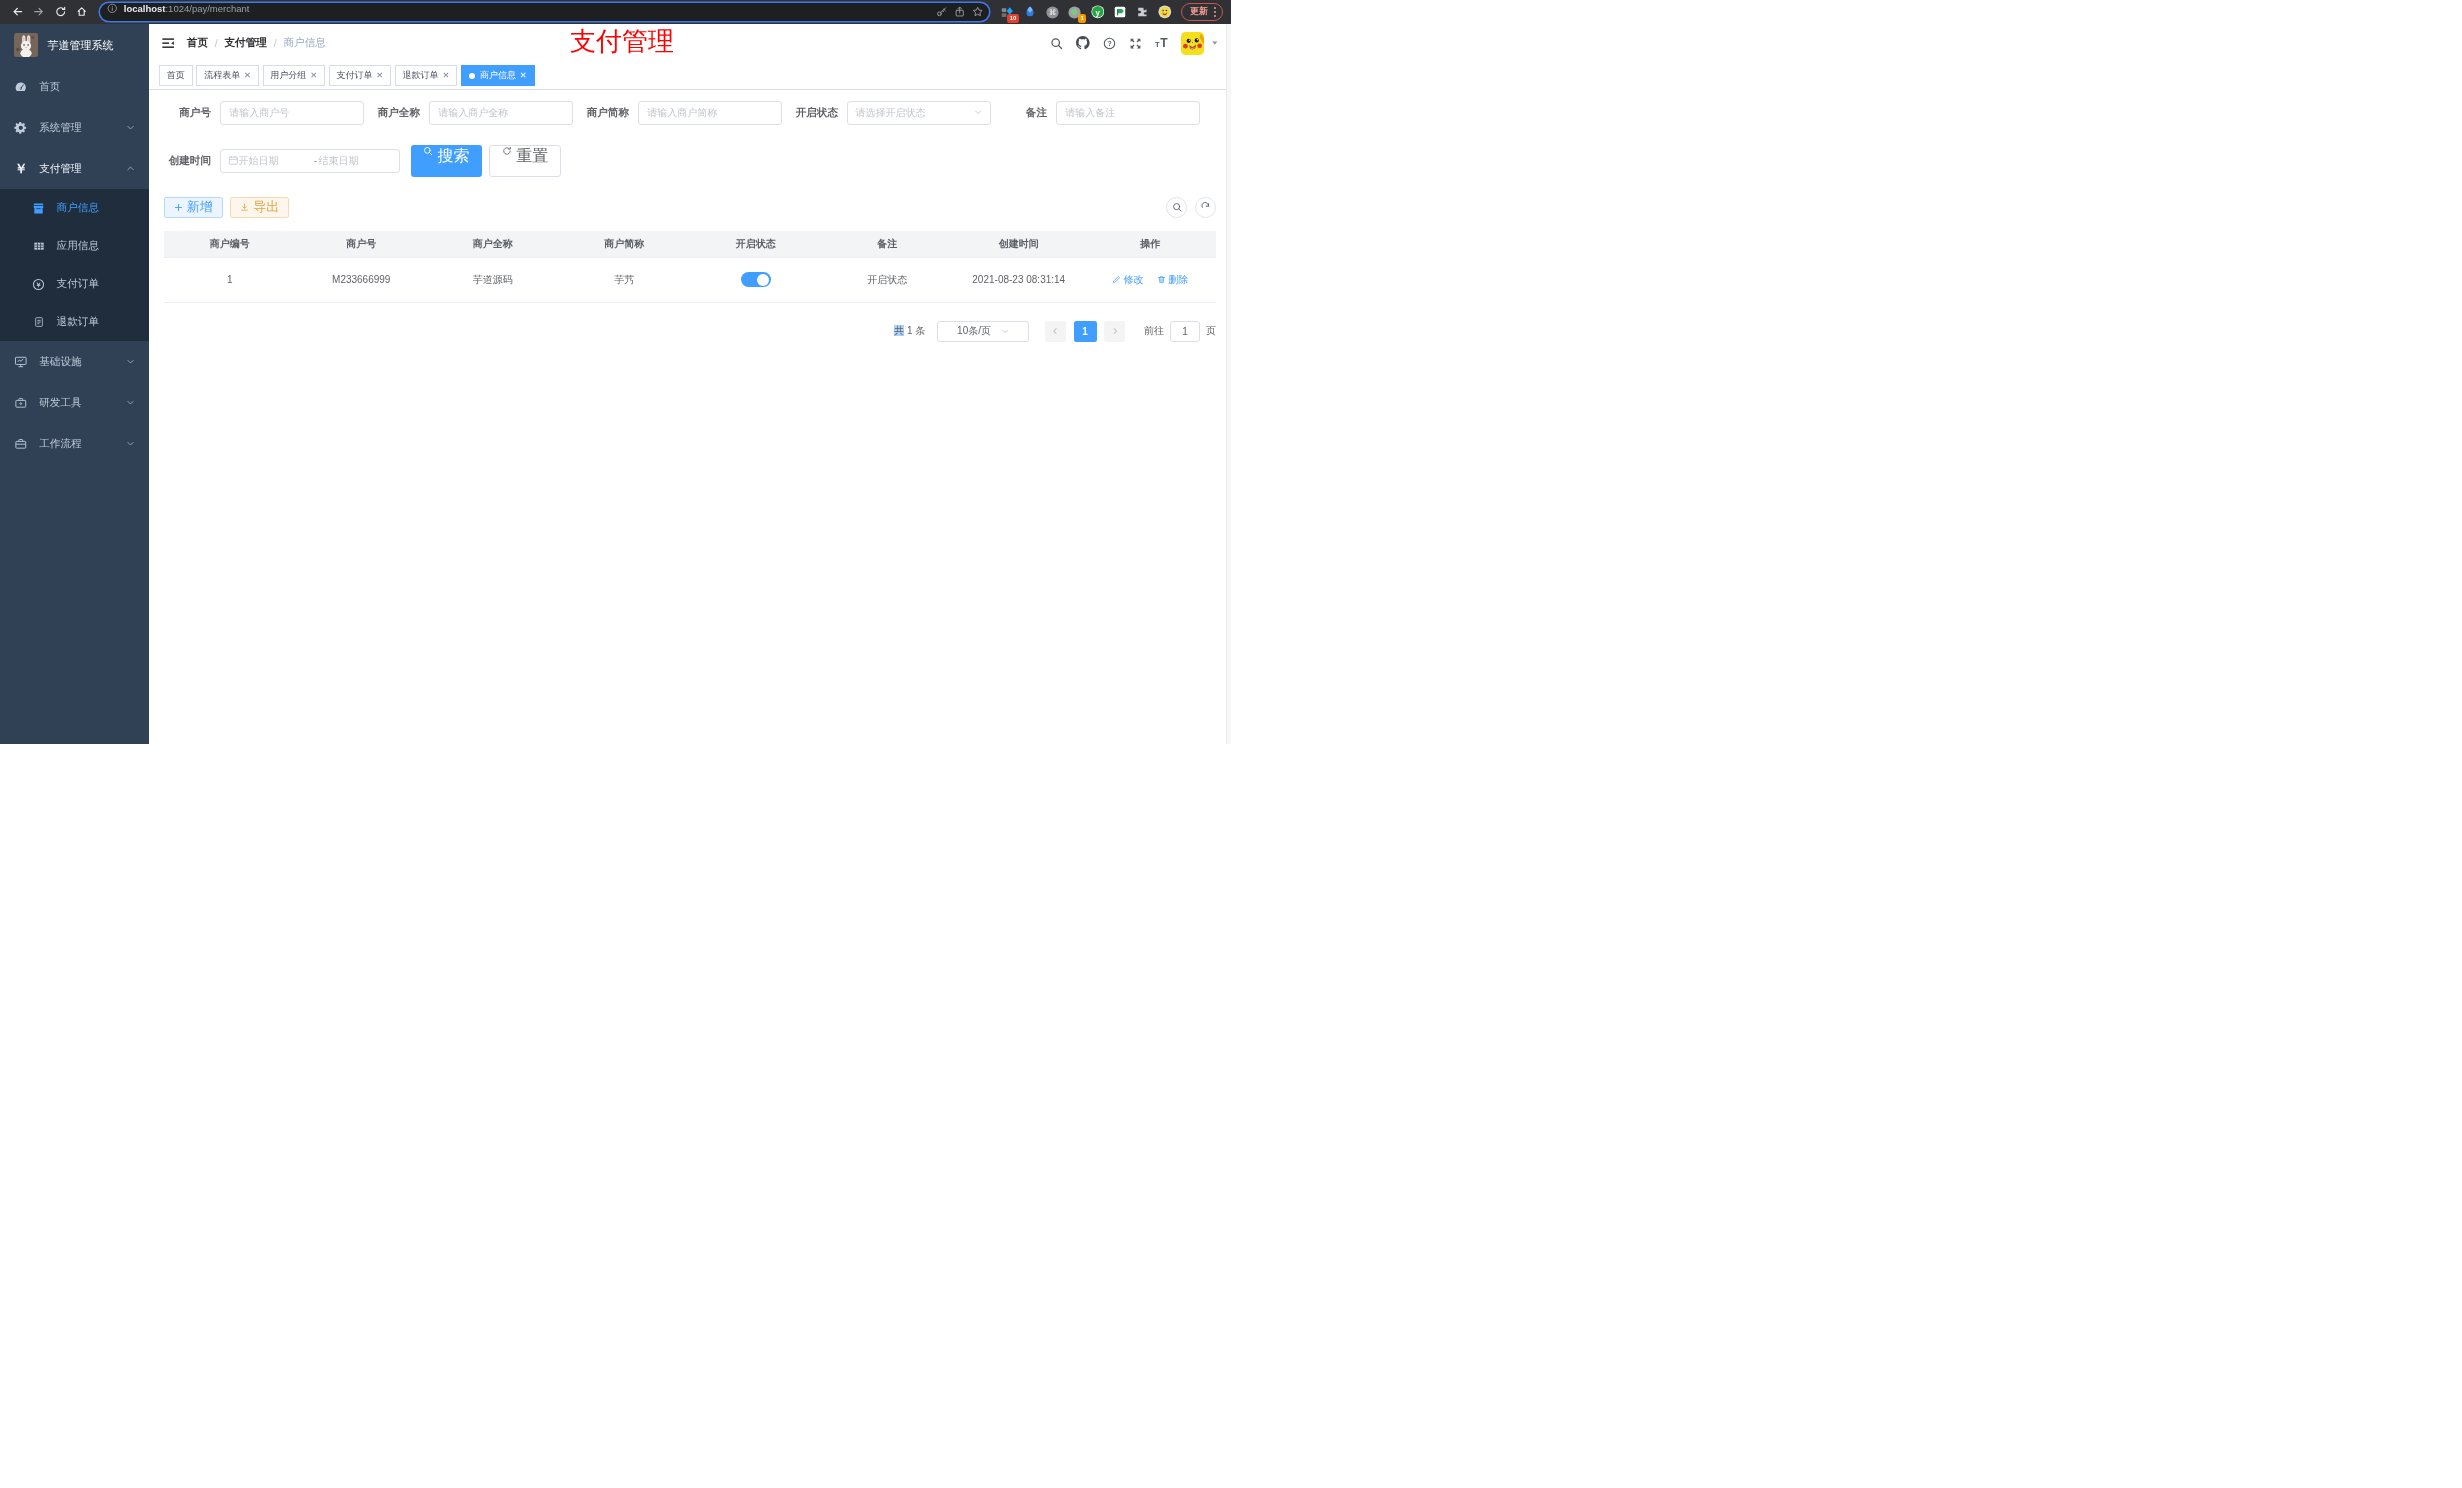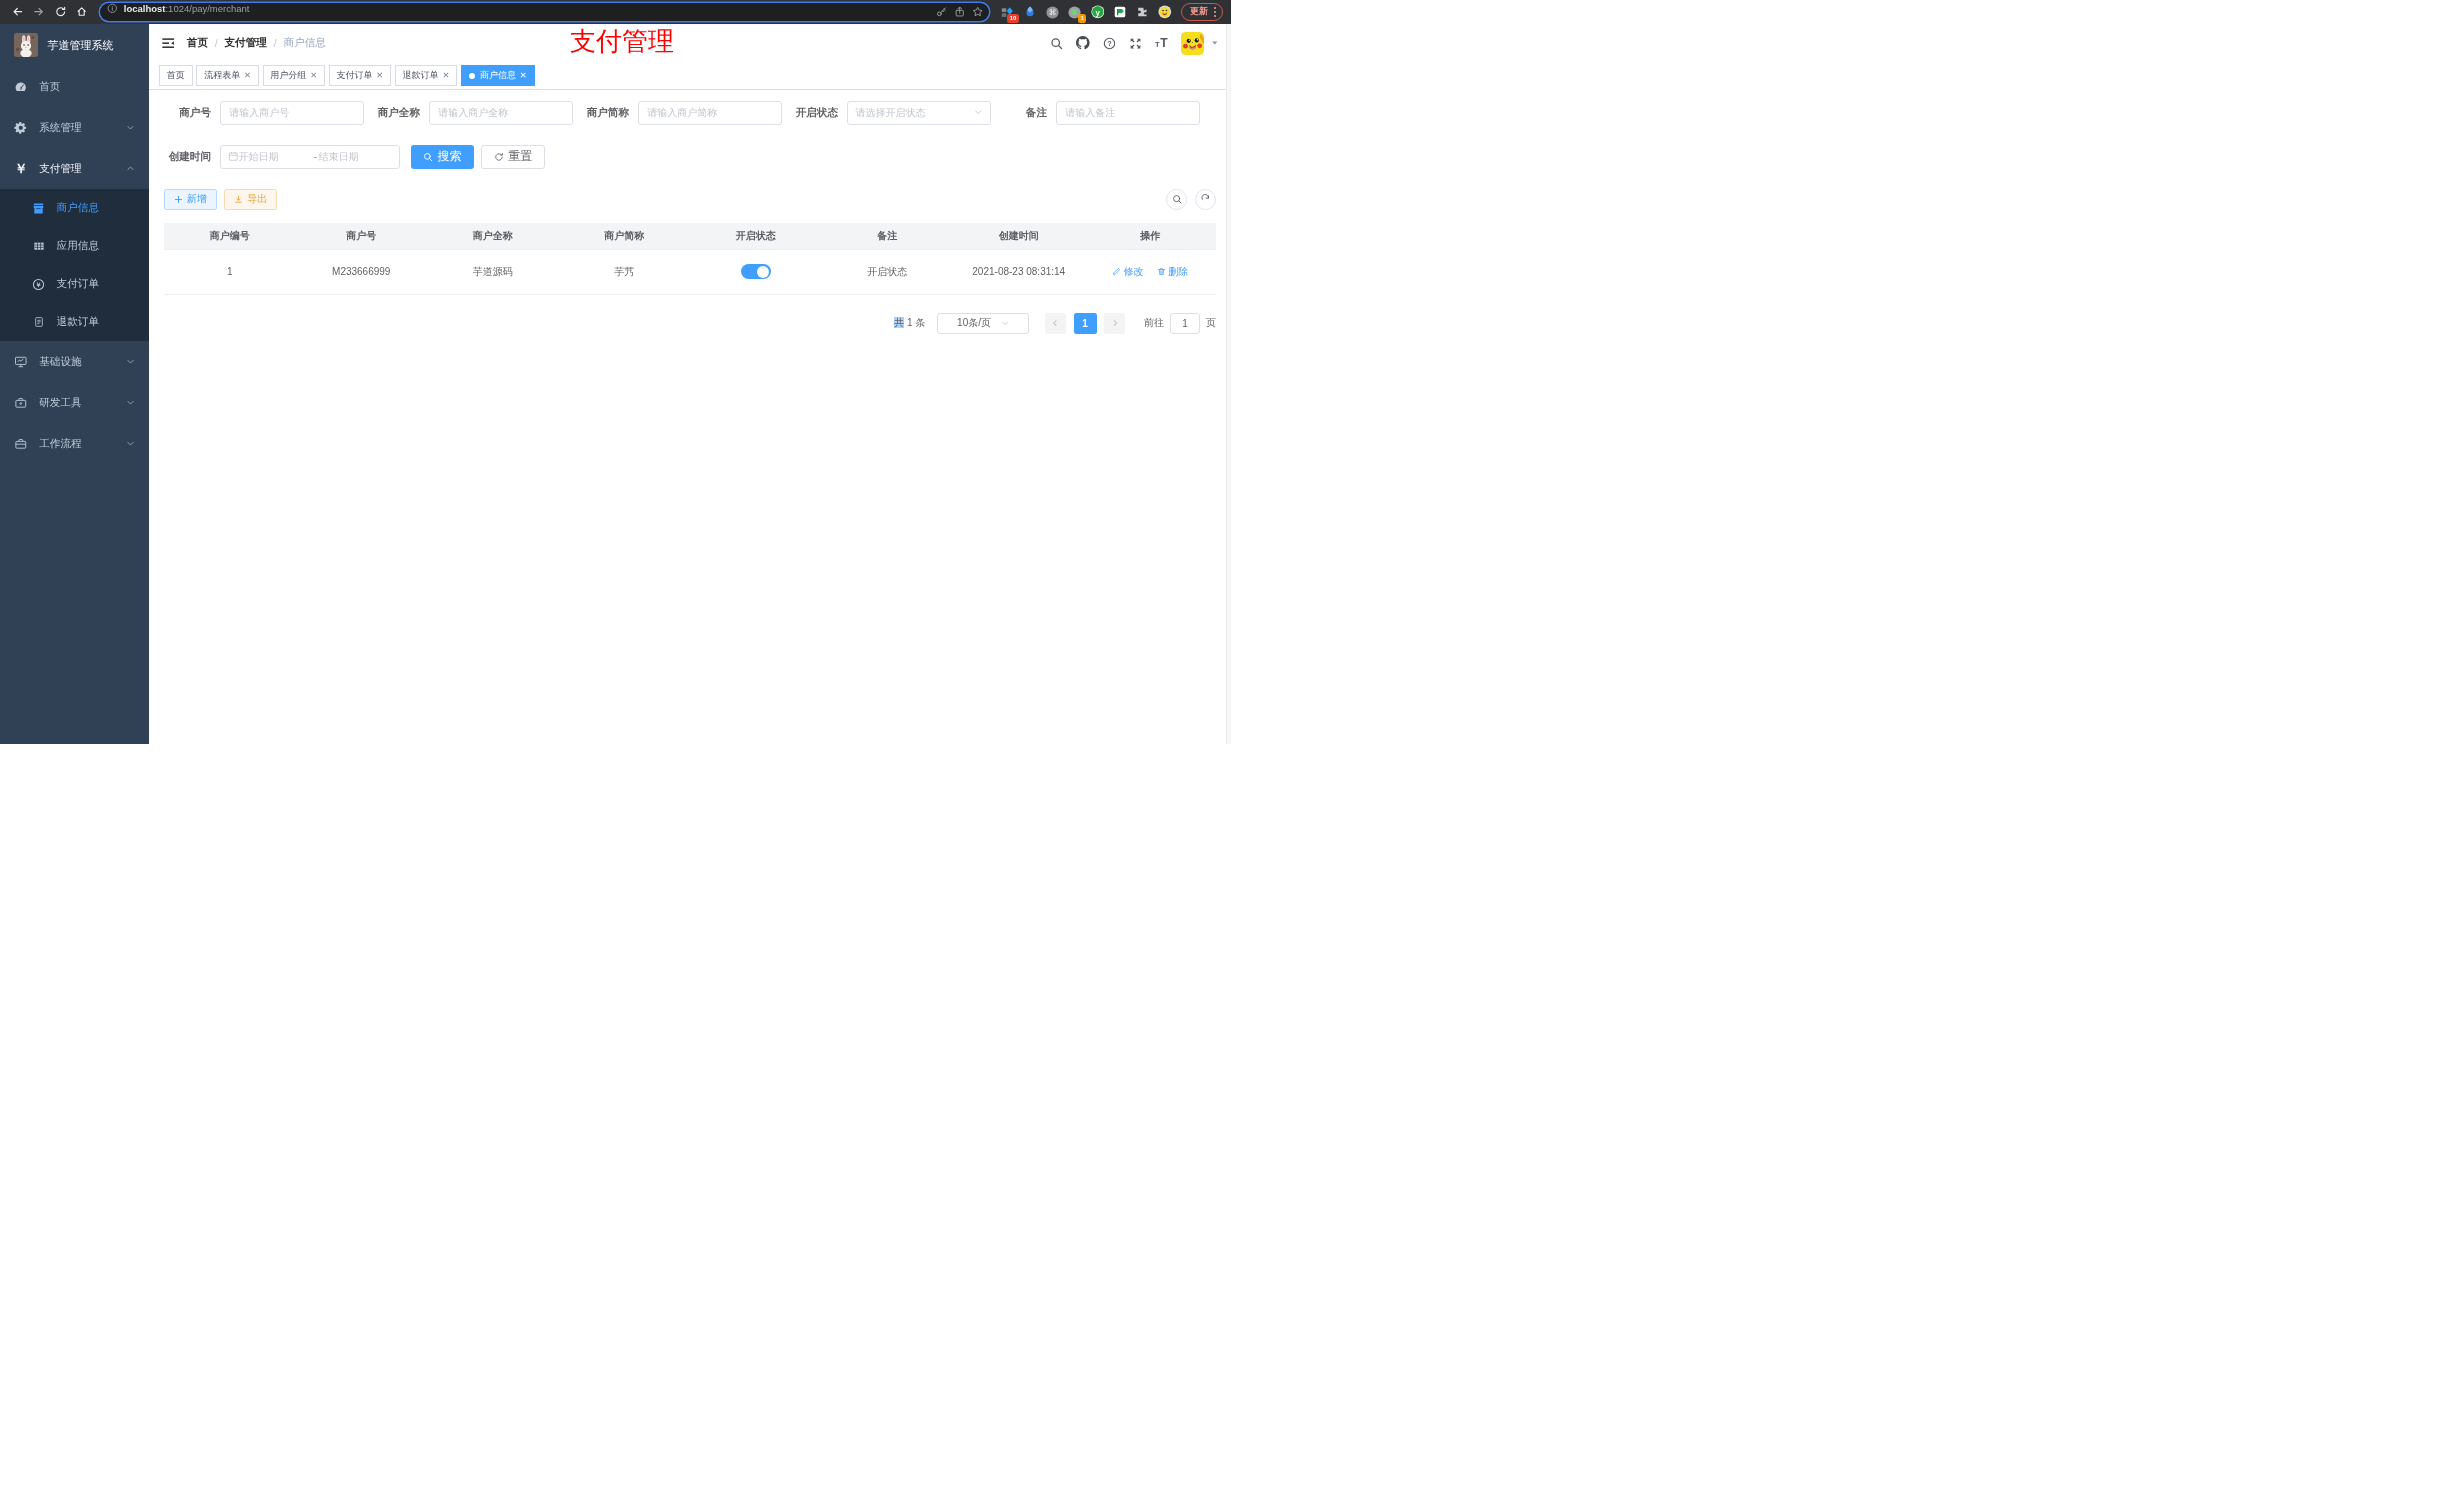--- a/index.html
+++ b/index.html
@@ -63,26 +63,26 @@
   .content{padding:10.6px 15px 0}
   .frow{display:flex;align-items:center;margin-bottom:20px}
   .fg{display:flex;align-items:center;margin-right:9px}
   .fl{width:47px;text-align:right;margin-right:9px;font-size:10.6px;color:#606266;font-weight:600;flex-shrink:0;white-space:nowrap}
   .inp{width:144px;height:24px;border:0.8px solid #dcdfe6;border-radius:3px;padding:0 8.3px;font-size:10px;color:#606266;outline:none;background:#fff}
   .inp::placeholder{color:#c0c4cc}
   .sel{width:144px;height:24px;border:0.8px solid #dcdfe6;border-radius:3px;padding:0 7.6px;display:flex;align-items:center;justify-content:space-between;font-size:10px;color:#c0c4cc;background:#fff;cursor:pointer}
   .dr{width:180px;height:24px;border:0.8px solid #dcdfe6;border-radius:3px;display:flex;align-items:center;padding:0 6.8px;font-size:10px;color:#c0c4cc;background:#fff;cursor:pointer}
   .dr .ph{flex:1;text-align:left;white-space:nowrap}
   .dr .dsep{color:#909399;padding:0 1.5px}
-  .btn{height:24px;border-radius:3px;display:inline-flex;align-items:center;gap:4.5px;font-size:12px;padding:0 11.4px;cursor:pointer;border:0.8px solid transparent;white-space:nowrap}
+  .btn{height:32px;border-radius:3px;display:inline-flex;align-items:flex-start;gap:4.5px;font-size:16px;padding:0 11.4px;cursor:pointer;border:0.8px solid transparent;white-space:nowrap}
   .btn.primary{background:#409eff;color:#fff;margin-left:1.5px}
   .btn.plainw{background:#fff;border-color:#dcdfe6;color:#606266;margin-left:7.6px}
 
   .btnrow{display:flex;align-items:center;margin-bottom:13.6px}
-  .sbtn{height:21px;border-radius:2.3px;padding:0 9px;font-size:10px;display:inline-flex;align-items:center;gap:3.8px;cursor:pointer;white-space:nowrap}
+  .sbtn{height:21px;border-radius:2.3px;padding:0 9px;font-size:13px;display:inline-flex;align-items:center;gap:3.8px;cursor:pointer;white-space:nowrap}
   .sbtn.add{background:#ecf5ff;border:0.8px solid #b3d8ff;color:#409eff}
   .sbtn.exp{background:#fdf6ec;border:0.8px solid #f5dab1;color:#e6a23c;margin-left:7.6px}
   .circles{margin-left:auto;display:flex;gap:7.6px}
   .cirbtn{width:21px;height:21px;border:0.8px solid #dfe4ed;border-radius:50%;display:flex;align-items:center;justify-content:center;color:#5f6368;background:#fff;cursor:pointer}
 
   table{width:100%;border-collapse:collapse;table-layout:fixed}
   thead th{height:26px;background:#f3f4f6;font-size:10px;color:#5c6066;font-weight:700;text-align:center;border-bottom:0.8px solid #ebeef5}
   tbody td{height:45px;font-size:10px;color:#606266;text-align:center;border-bottom:0.8px solid #ebeef5}
   .switch{width:30px;height:15px;border-radius:7.6px;background:#409eff;position:relative;display:inline-block;vertical-align:middle;cursor:pointer}
   .switch::after{content:"";position:absolute;right:1.5px;top:1.5px;width:12px;height:12px;border-radius:50%;background:#fff}

